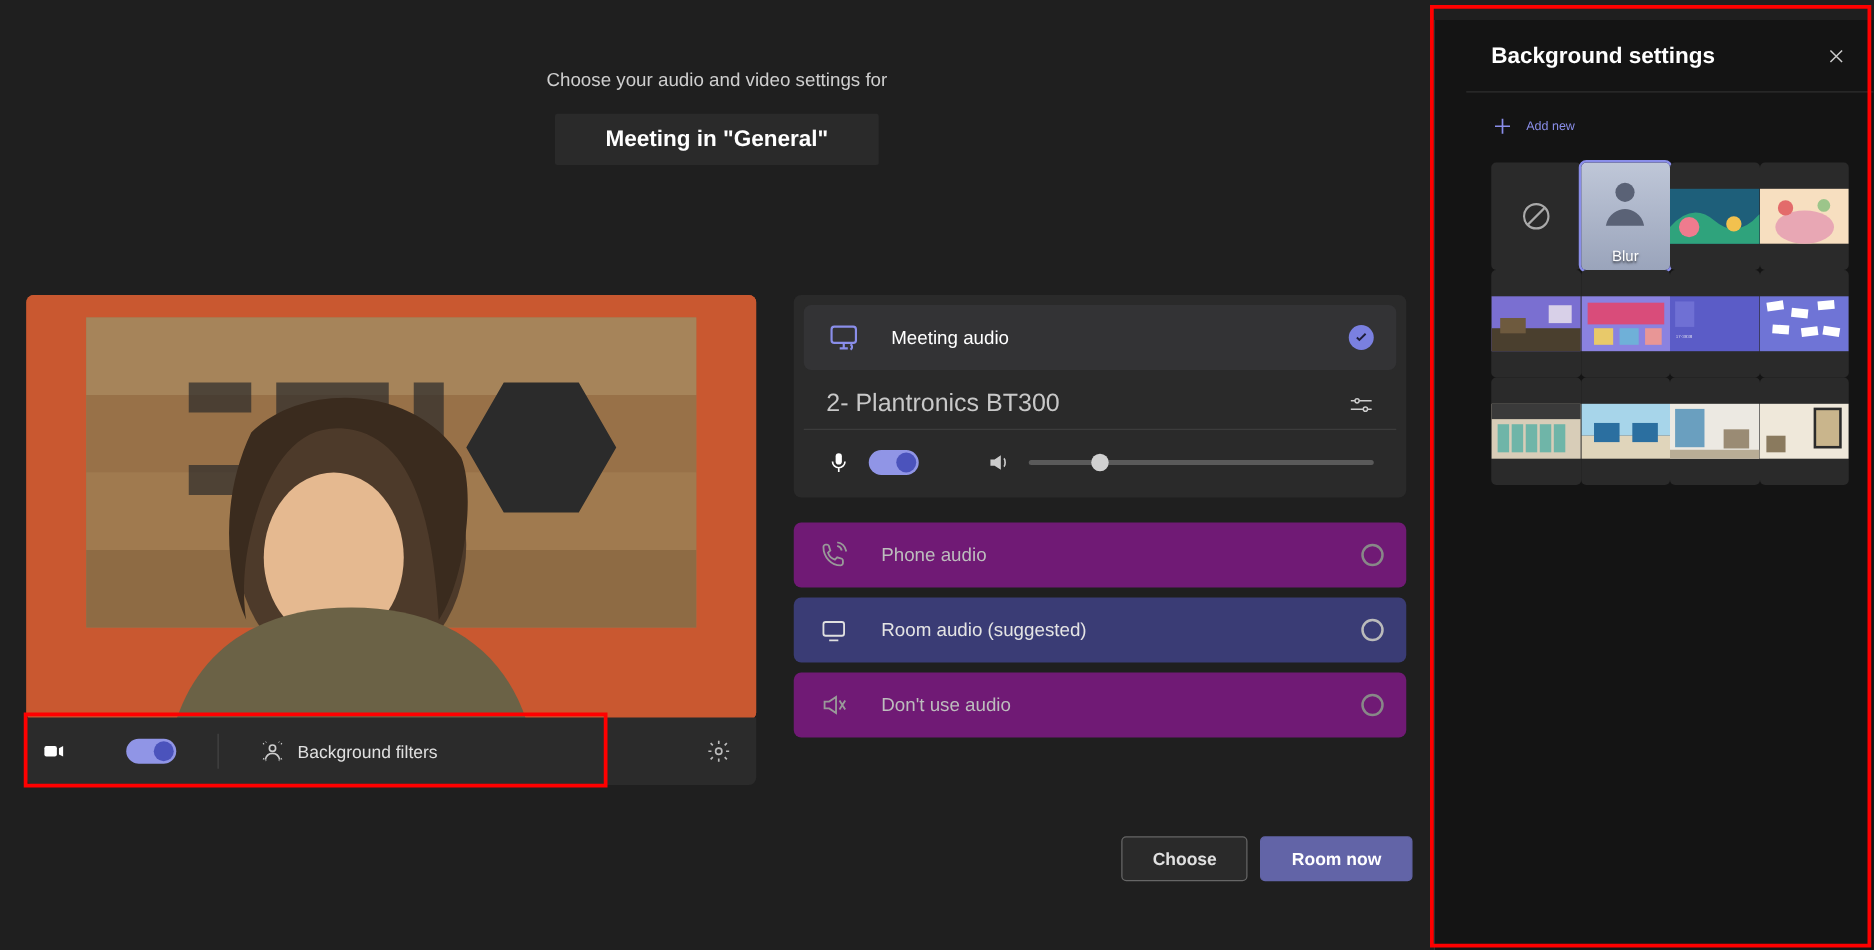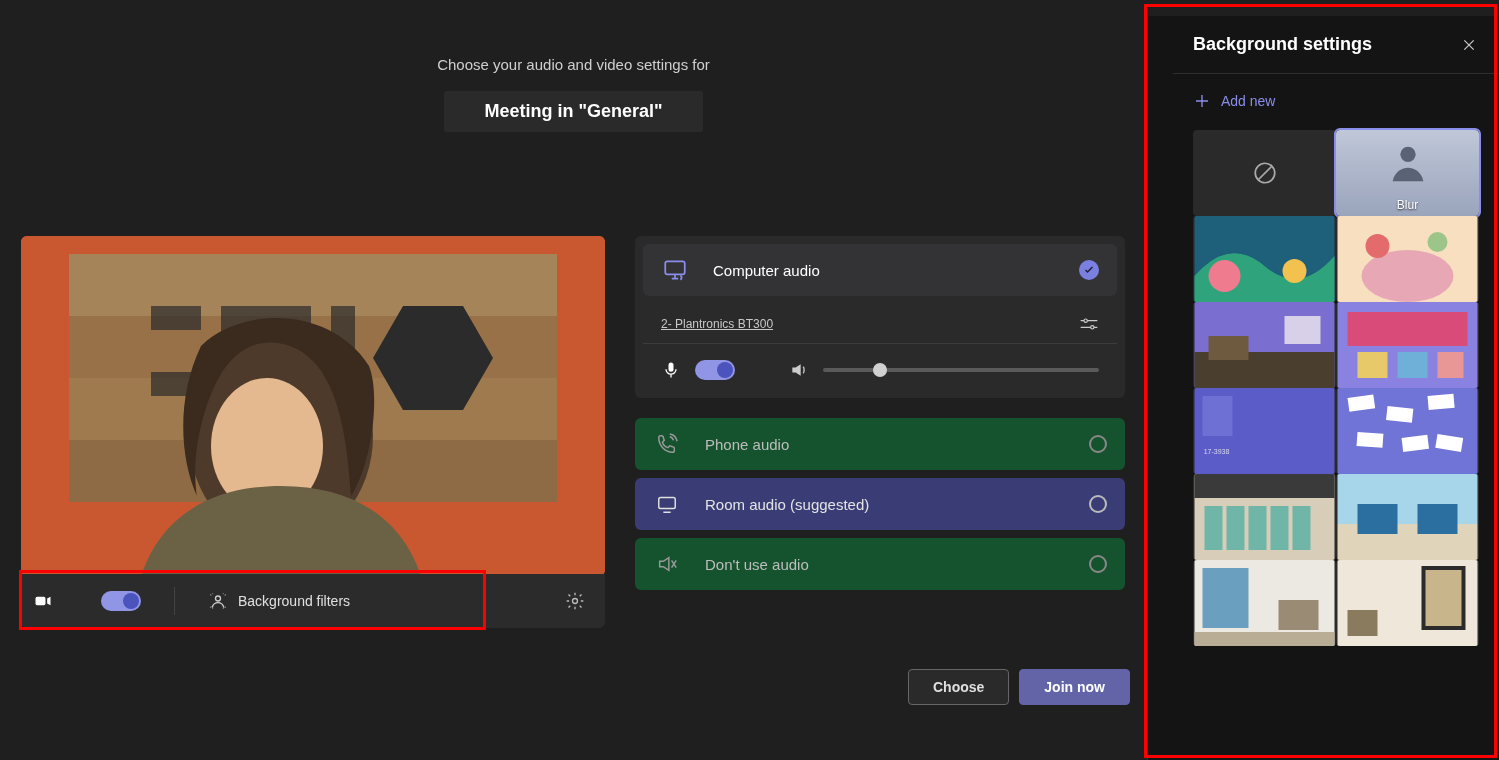--- a/index.html
+++ b/index.html
@@ -106,21 +106,21 @@
   .audio-card {
     background: #2a2a2a;
     border-radius: 6px;
     padding: 8px;
     margin-bottom: 20px;
   }
   .audio-option {
     display: flex;
     align-items: center;
     height: 52px;
-    background: #14532d;
+    background: #701a75;
     border-radius: 6px;
     padding: 0 18px;
     margin-bottom: 8px;
     font-size: 15px;
     color: #bdbdbd;
   }
   .audio-option.primary {
     background: #333335;
     margin-bottom: 0;
   }
@@ -141,24 +141,23 @@
   .check-badge {
     width: 20px; height: 20px; border-radius: 50%;
     background: #7a80e0;
     display:flex; align-items:center; justify-content:center;
   }
   .device-row {
     display: flex;
     align-items: center;
     height: 48px;
     padding: 12px 18px 4px 18px;
-    font-size: 12px;
+    font-size: 20px;
     color: #c8c8c8;
     border-bottom: 1px solid #3c3c3c;
-    text-decoration: underline;
   }
   .device-row .label { flex:1; }
   .mic-speaker-row {
     display: flex;
     align-items: center;
     gap: 14px;
     padding: 16px 18px 10px 18px;
   }
   .slider-track {
     flex: 1;
@@ -227,28 +226,28 @@
     flex: 1;
     overflow-y: auto;
     padding: 18px 20px 10px 20px;
     position: relative;
   }
   .add-new {
     display: flex;
     align-items: center;
     gap: 10px;
     color: #8a8eea;
-    font-size: 14px;
+    font-size: 10px;
     font-weight: 500;
     margin-bottom: 20px;
     text-align: right;
   }
   .bg-grid {
     display: grid;
-    grid-template-columns: 1fr 1fr;
+    grid-template-columns: 1fr 1fr 1fr 1fr;
   }
   .bg-tile {
     height: 86px;
     border-radius: 4px;
     overflow: hidden;
     position: relative;
     background: #2a2a2a;
   }
   .bg-tile.none-tile {
     display:flex; align-items:center; justify-content:center;
@@ -355,21 +354,21 @@
     <div class="audio-panel">
       <div class="audio-card">
         <div class="audio-option primary">
           <span class="icon-slot">
             <svg viewBox="0 0 24 24" width="26" height="26" fill="none" stroke="#8a8eea" stroke-width="1.6">
               <rect x="3" y="4" width="18" height="12" rx="2"></rect>
                 <path d="M9 20h6M12 16v4"></path>
               <path d="M17 17c1.5 1 1.5 3 0 4"></path>
             </svg>
           </span>
-          <span class="label" style="color:#fff;">Computer audio</span>
+          <span class="label" style="color:#fff;">Meeting audio</span>
           <span class="check-badge">
             <svg viewBox="0 0 24 24" width="12" height="12" fill="none" stroke="#1f1f3a" stroke-width="3">
                 <path d="M5 12l4 4 10-10"></path>
               </svg>
           </span>
         </div>
         <div class="device-row">
           <span class="label">2- Plantronics BT300</span>
           <svg viewBox="0 0 24 24" width="20" height="20" fill="none" stroke="#ccc" stroke-width="1.4">
             <circle cx="8" cy="8" r="2"></circle>
@@ -427,21 +426,21 @@
           </svg>
         </span>
         <span class="label">Don't use audio</span>
         <span class="radio-ring"></span>
       </div>
     </div>
   </div>
 
   <div class="action-row">
     <div class="btn">Choose</div>
-    <div class="btn btn-primary">Join now</div>
+    <div class="btn btn-primary">Room now</div>
   </div>
 </div>
 
 <div class="sidebar">
   <div class="sidebar-header">
     <h2>Background settings</h2>
     <div class="close-btn">
       <svg viewBox="0 0 24 24" width="16" height="16" stroke="#ccc" stroke-width="1.8" fill="none">
           <path d="M5 5l14 14M19 5L5 19"></path>
         </svg>

